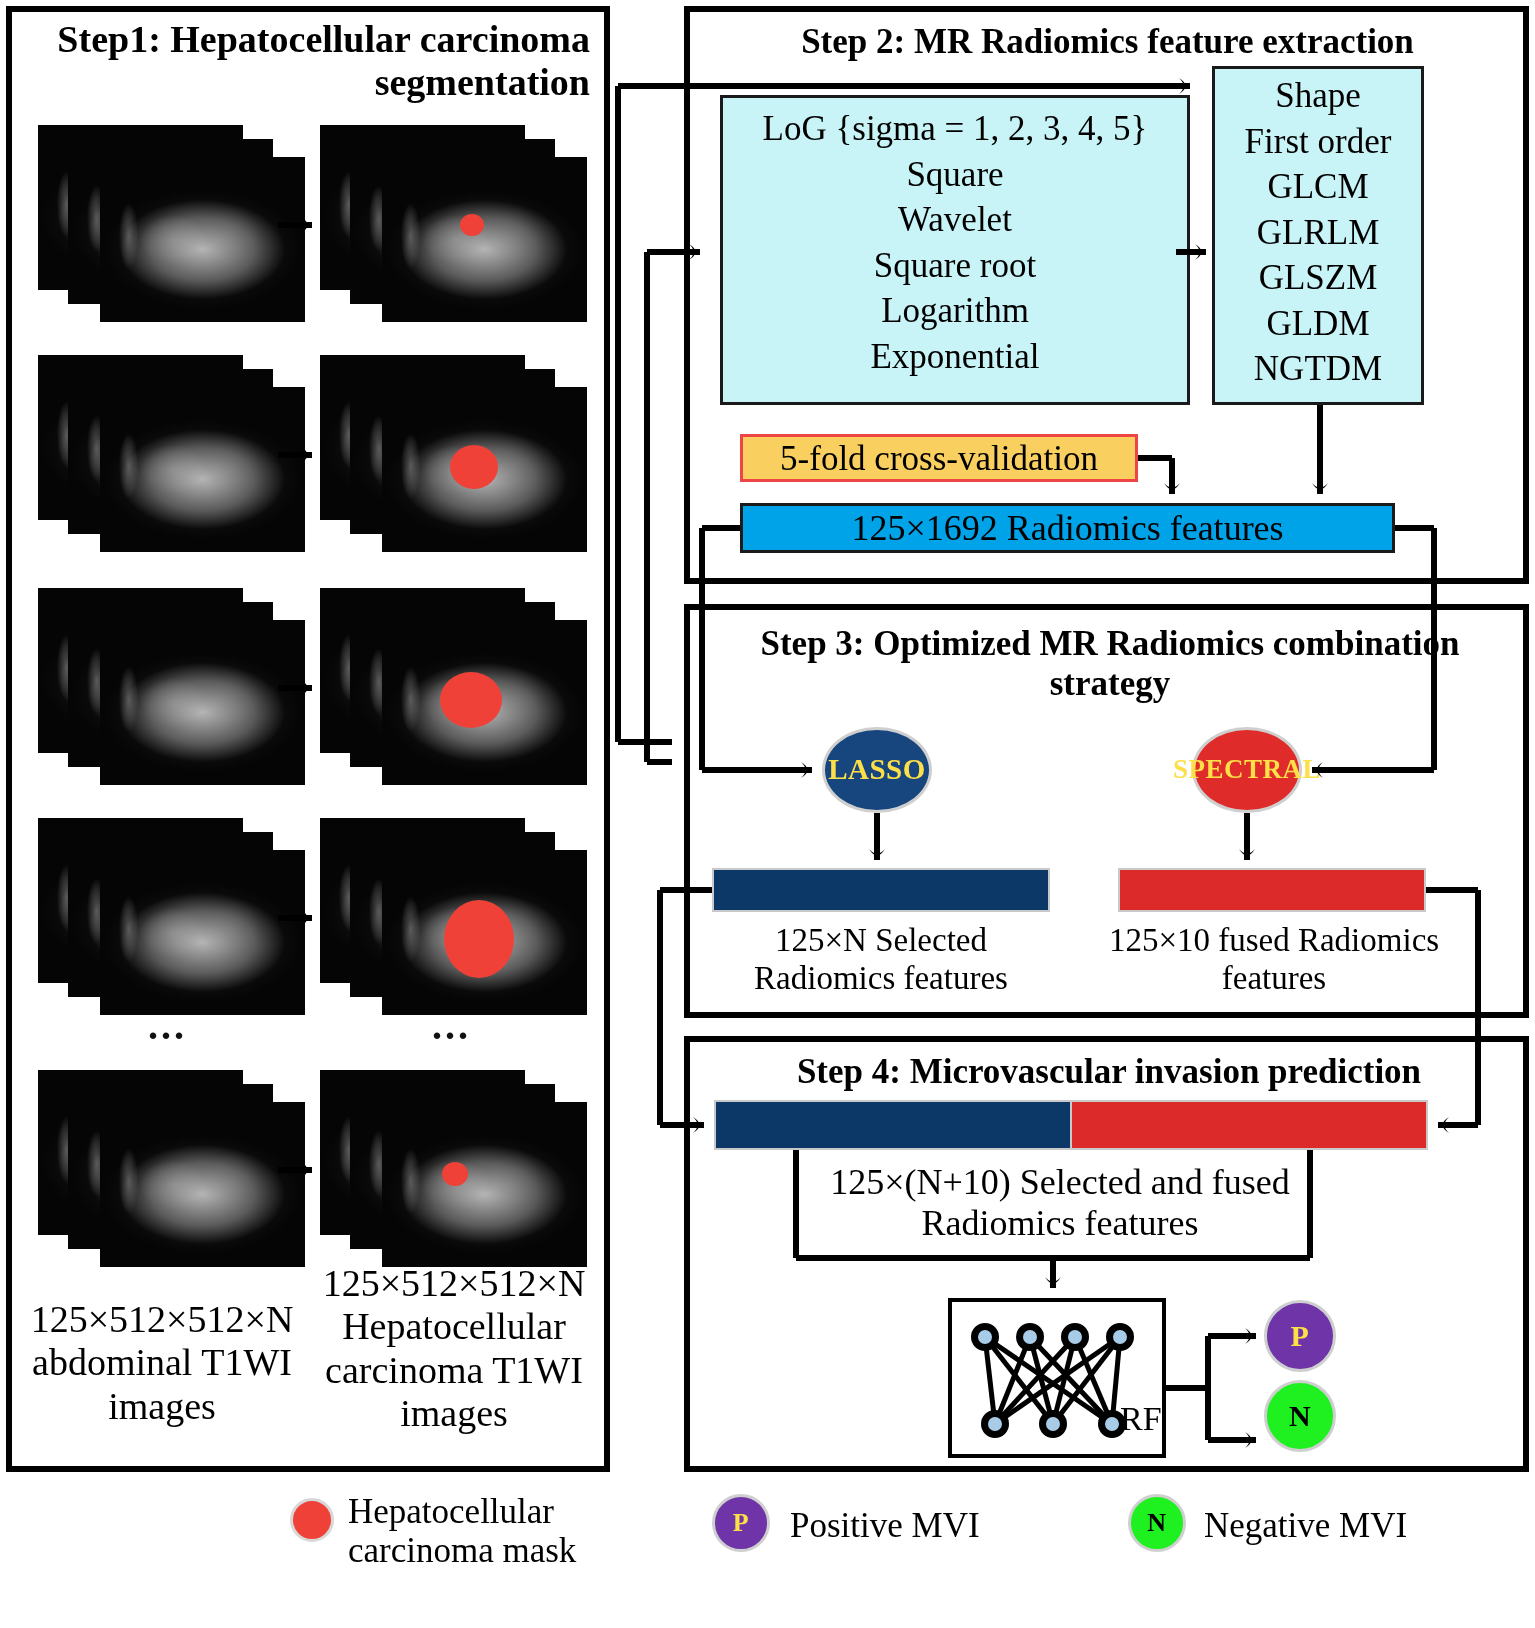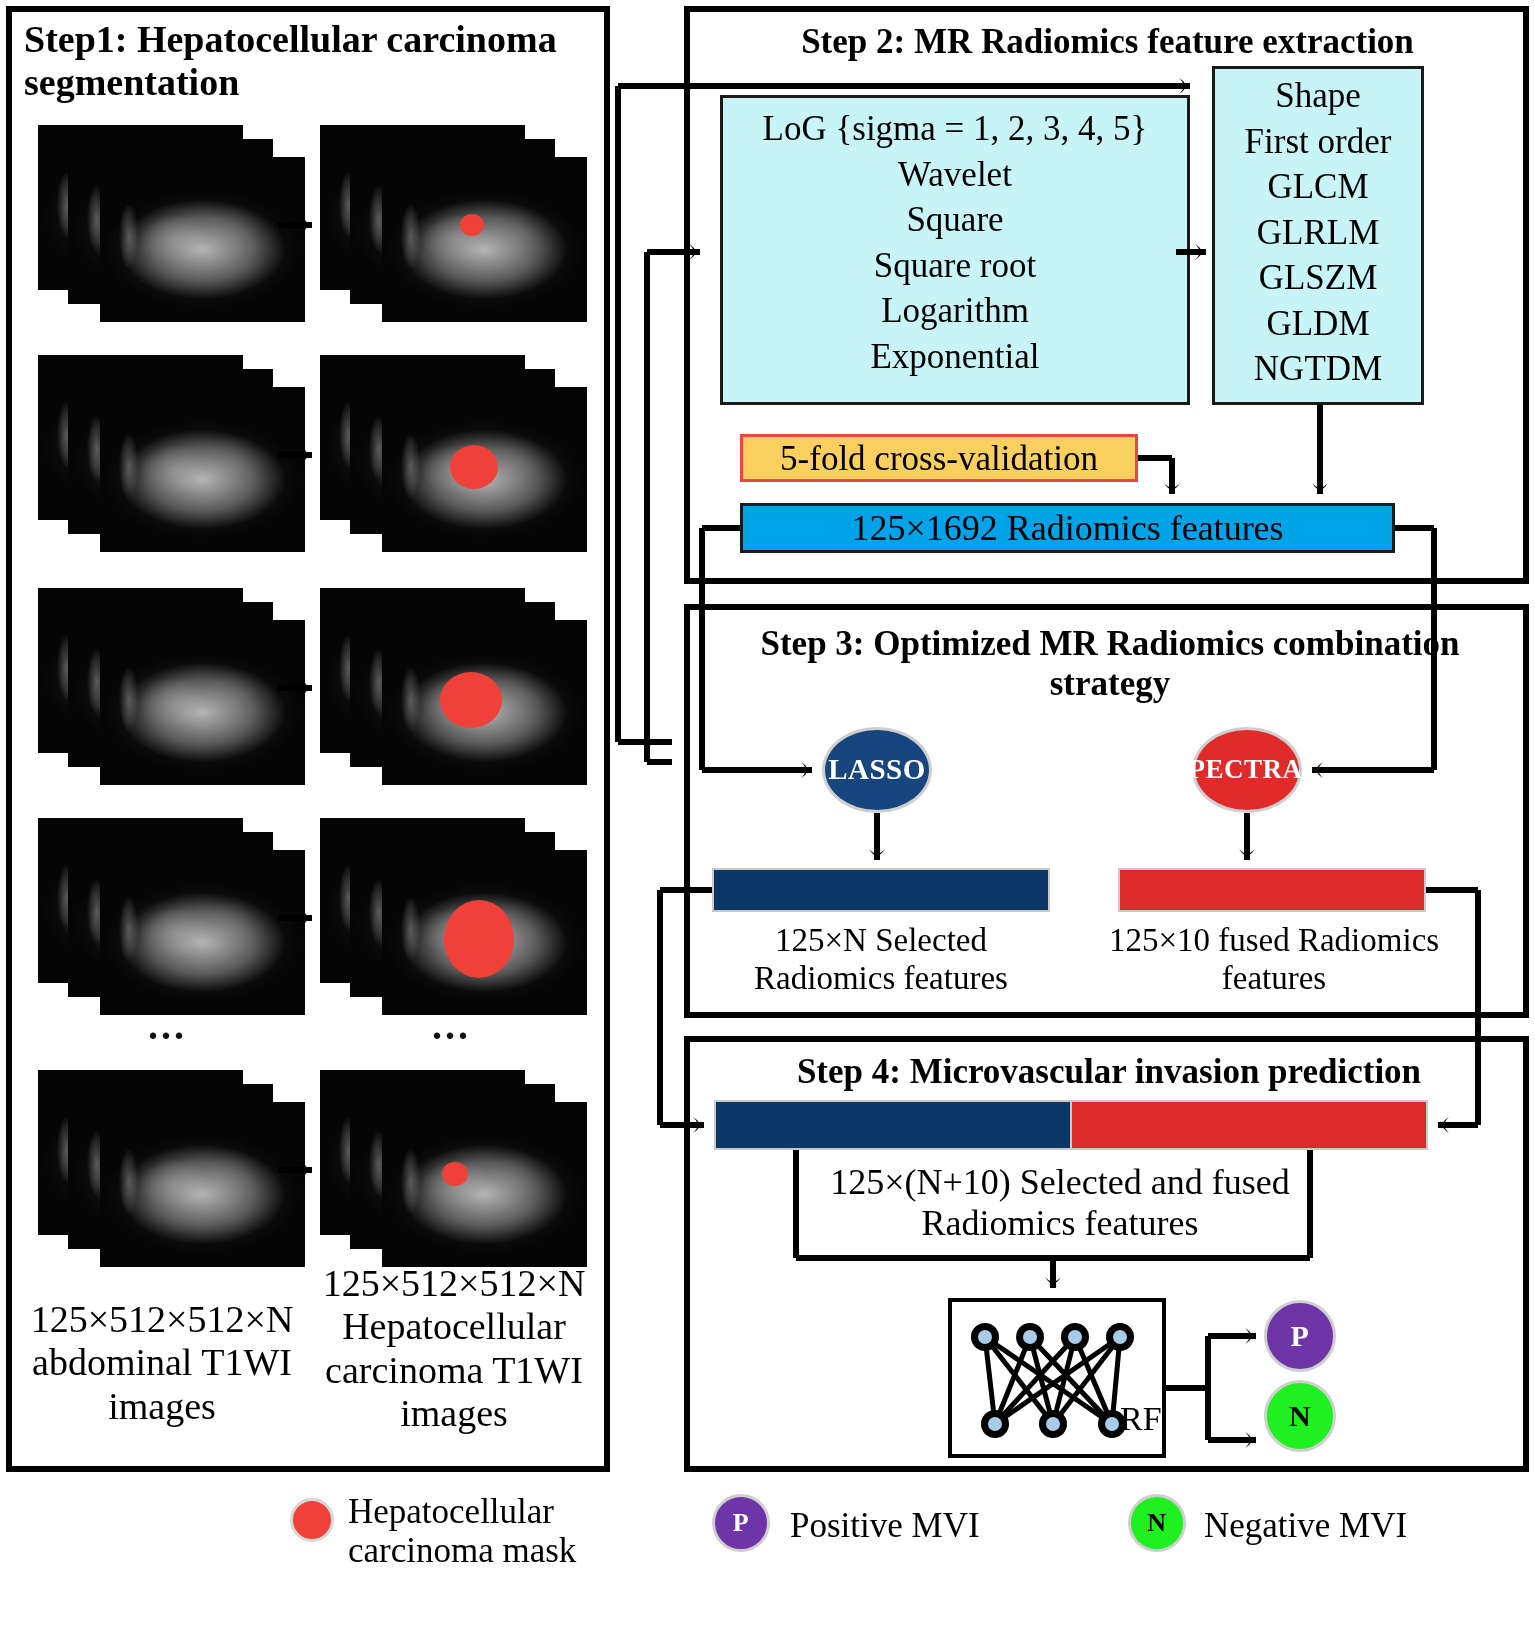--- a/index.html
+++ b/index.html
@@ -4,21 +4,21 @@
 <style>
   * { box-sizing: border-box; margin: 0; padding: 0; }
   html, body { background:#fff; }
   body {
     width: 1535px; height: 1628px; position: relative;
     font-family: "Liberation Serif", "DejaVu Serif", serif;
     color:#000; overflow:hidden;
   }
   .abs { position:absolute; }
   .panel { border: 6px solid #000; background:#fff; }
-  .panel-title { font-weight:bold; text-align:left; line-height:1.12; }
+  .panel-title { font-weight:bold; text-align:right; line-height:1.12; }
 
   
   #left-panel { left:6px; top:6px; width:604px; height:1466px; }
   #step1-title { left:24px; top:18px; width:566px; font-size:38px; }
 
   .slice-stack { position:absolute; width:270px; height:200px; }
   .slice { position:absolute; width:205px; height:165px; background:#050505;
            background-image:
              radial-gradient(ellipse 56% 42% at 50% 56%, rgba(190,190,190,0.95) 0%, rgba(120,120,120,0.75) 45%, rgba(25,25,25,0.25) 72%, rgba(0,0,0,0) 86%),
              radial-gradient(ellipse 22% 20% at 36% 50%, rgba(210,210,210,0.55) 0%, rgba(0,0,0,0) 75%),
@@ -46,21 +46,21 @@
                 text-align:center; font-size:35px; line-height:1.0; }
   .azure-box { position:absolute; background:#00a2e8; border:3px solid #1a1a1a;
                text-align:center; font-size:36px; line-height:1.0; }
   .flex-c { display:flex; align-items:center; justify-content:center; }
 
   .bar { position:absolute; border:2px solid #c9c9c9; }
   .bar-navy { background:#0b3866; }
   .bar-red  { background:#dc2a2a; }
 
   .oval { position:absolute; border-radius:50%; border:3px solid #cfcfcf;
-          color:#ffffff; font-weight:bold; text-align:center;
+          color:#fde047; font-weight:bold; text-align:center;
           display:flex; align-items:center; justify-content:center;
           line-height:1.02; letter-spacing:0.5px; }
   .oval-navy { background:#17467e; }
   .oval-red  { background:#e02b2b; }
   .oval-purple { background:#6f34a8; }
   .oval-green  { background:#1ff01f; color:#000; }
 
   .lbl { position:absolute; text-align:center; font-size:33px; line-height:1.15; }
 
   svg.ov { position:absolute; left:0; top:0; width:1535px; height:1628px;
@@ -150,22 +150,22 @@
 <div class="abs ell" style="left:432px; top:1002px;">...</div>
 
 <div class="cap" style="left:22px;  top:1298px; width:280px;">125×512×512×N abdominal T1WI images</div>
 <div class="cap" style="left:310px; top:1262px; width:288px;">125×512×512×N Hepatocellular carcinoma T1WI images</div>
 
 <div class="panel abs" id="step2-panel"></div>
 <div class="sec-title" style="left:700px; top:22px; width:815px;">Step 2: MR Radiomics feature extraction</div>
 
 <div class="cyan-box" id="filters-box" style="left:706px; top:95px; width:470px; height:310px;margin-left:14px;">
   <div>LoG {sigma = 1, 2, 3, 4, 5}</div>
+  <div>Square</div>
   <div>Wavelet</div>
-  <div>Square</div>
   <div>Square root</div>
   <div>Logarithm</div>
   <div>Exponential</div>
 </div>
 
 <div class="cyan-box" id="classes-box" style="left:1212px; top:66px; width:212px; height:339px; padding-top:4px;">
   <div>Shape</div>
   <div>First order</div>
   <div>GLCM</div>
   <div>GLRLM</div>

